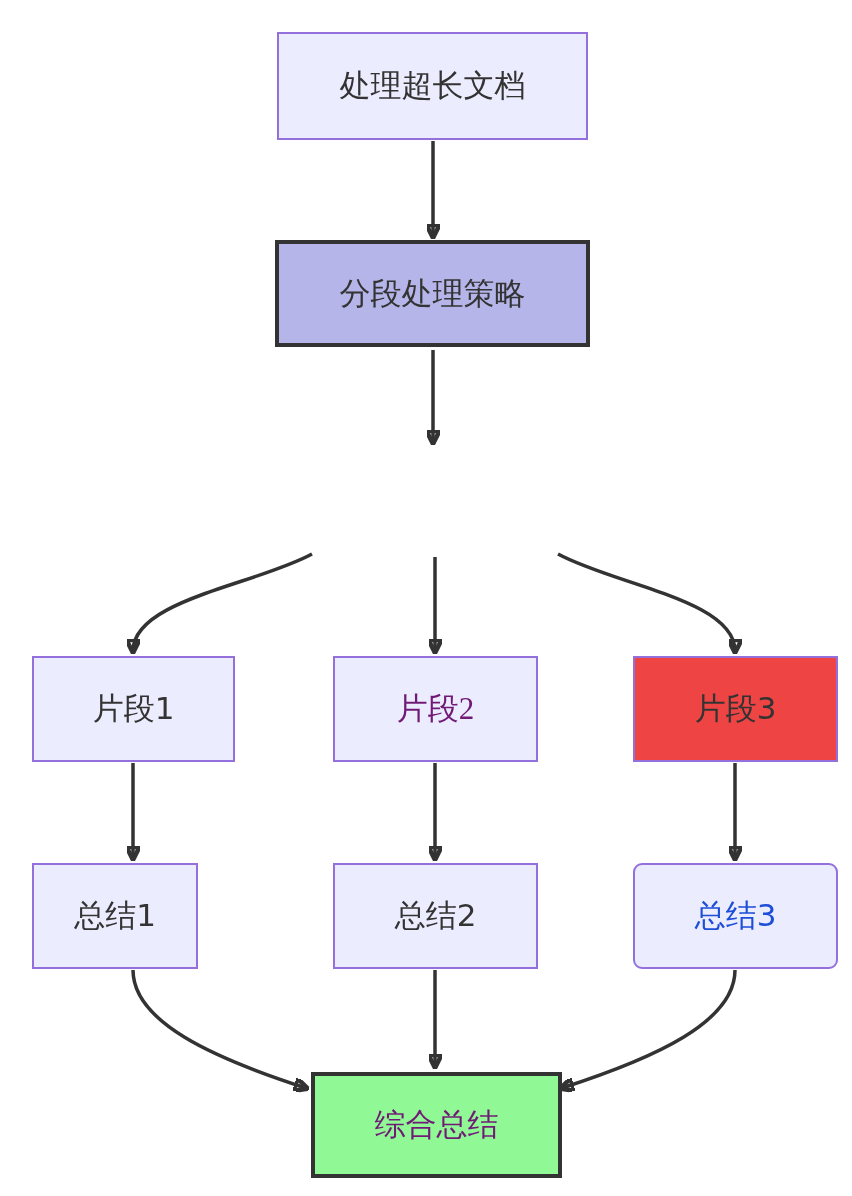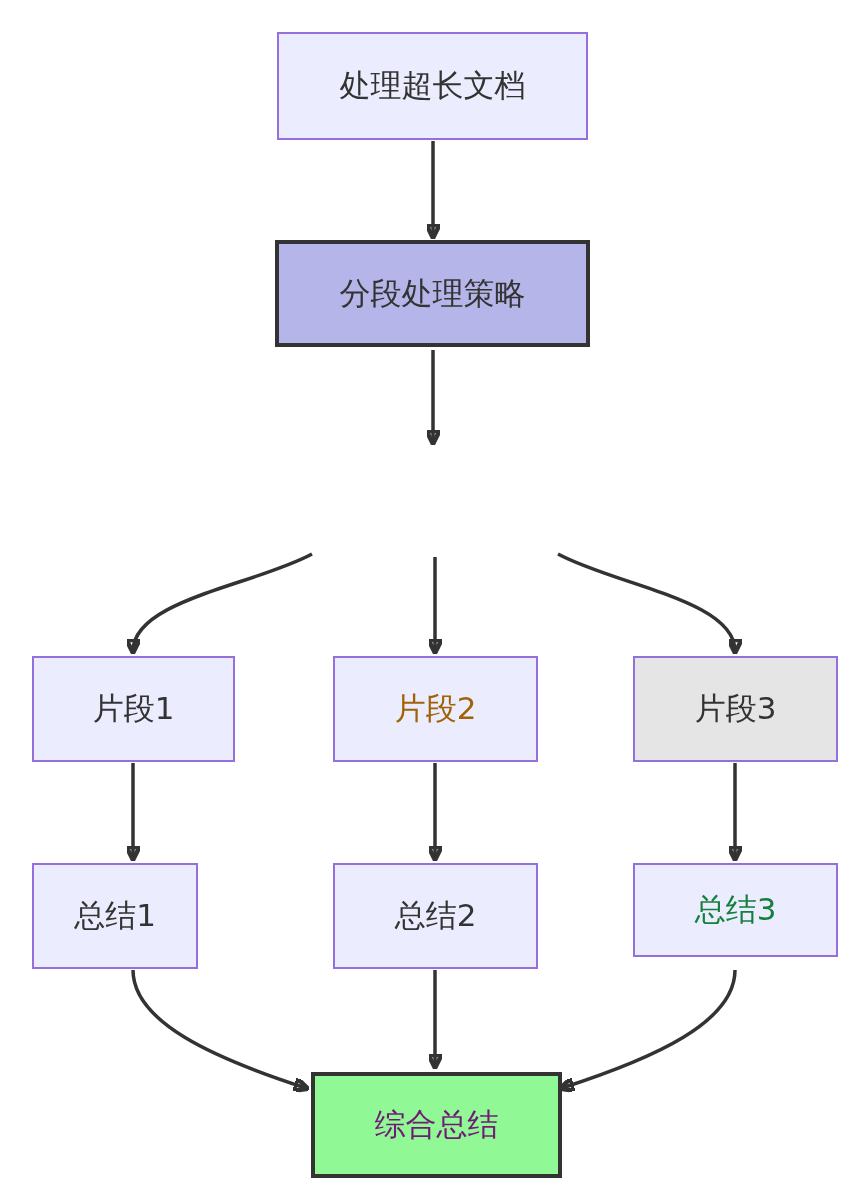--- a/index.html
+++ b/index.html
@@ -72,37 +72,37 @@
 
   <div class="node" style="left: 275px; top: 240px; width: 315px; height: 107px; background: rgb(181, 181, 233); border-color: rgb(51, 51, 51); border-width: 4px; color: rgb(51, 51, 51);">
     <span>分段处理策略</span>
   </div>
 
 
   <div class="node" style="left: 32px; top: 656px; width: 203px; height: 106px; background: rgb(236, 236, 255); border-color: rgb(147, 112, 219); border-width: 2px; color: rgb(51, 51, 51);">
     <span>片段1</span>
   </div>
 
-  <div class="node" style="left: 333px; top: 656px; width: 205px; height: 106px; background: rgb(236, 236, 255); border-color: rgb(147, 112, 219); border-width: 2px; color: #a16207;">
+  <div class="node" style="left: 333px; top: 656px; width: 205px; height: 106px; background: rgb(236, 236, 255); border-color: rgb(147, 112, 219); border-width: 2px; color: #701a75; font-family: Liberation Serif, serif;">
     <span>片段2</span>
   </div>
 
-  <div class="node" style="left: 633px; top: 656px; width: 205px; height: 106px; background: #e5e5e5; border-color: rgb(147, 112, 219); border-width: 2px; color: rgb(51, 51, 51);">
+  <div class="node" style="left: 633px; top: 656px; width: 205px; height: 106px; background: #ef4444; border-color: rgb(147, 112, 219); border-width: 2px; color: rgb(51, 51, 51);">
     <span>片段3</span>
   </div>
 
   <div class="node" style="left: 32px; top: 863px; width: 166px; height: 106px; background: rgb(236, 236, 255); border-color: rgb(147, 112, 219); border-width: 2px; color: rgb(51, 51, 51); text-align: center;">
     <span>总结1</span>
   </div>
 
   <div class="node" style="left: 333px; top: 863px; width: 205px; height: 106px; background: rgb(236, 236, 255); border-color: rgb(147, 112, 219); border-width: 2px; color: rgb(51, 51, 51);">
     <span>总结2</span>
   </div>
 
-  <div class="node" style="left: 633px; top: 863px; width: 205px; height: 94px; background: rgb(236, 236, 255); border-color: rgb(147, 112, 219); border-width: 2px; color: #15803d;">
+  <div class="node" style="left: 633px; top: 863px; width: 205px; height: 106px; background: rgb(236, 236, 255); border-color: rgb(147, 112, 219); border-width: 2px; color: #1d4ed8; border-radius: 9px;">
     <span>总结3</span>
   </div>
 
   <div class="node" style="left: 311px; top: 1072px; width: 251px; height: 106px; background: rgb(144, 249, 150); border-color: rgb(51, 51, 51); border-width: 4px; color: #701a75;">
     <span>综合总结</span>
   </div>
 
 </div>
 
 </body></html>

